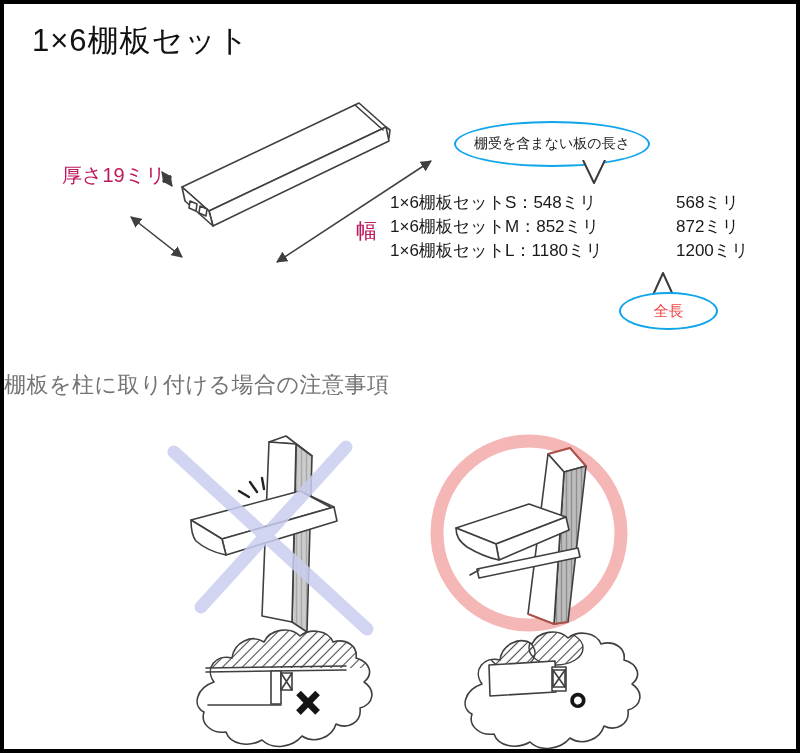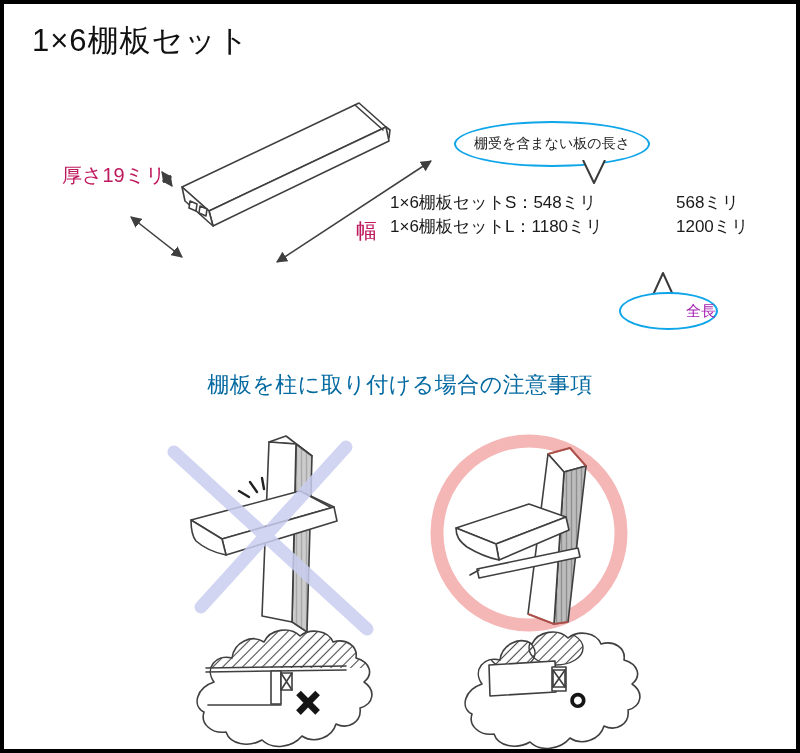--- a/index.html
+++ b/index.html
@@ -13,25 +13,25 @@
   .dim-label{font-size:20px;color:#be185d;white-space:nowrap;}
   .lbl-thickness{left:58px;top:158px;}
   .lbl-depth{left:27px;top:235px;}
   .lbl-width{left:352px;top:213px;font-size:21px;}
   .bubble{
     border:2px solid #0ea5e9;border-radius:50%;
     display:flex;align-items:center;justify-content:center;
     background:#fff;box-sizing:border-box;text-align:center;
   }
   .bubble1{left:450px;top:117px;width:196px;height:46px;font-size:14px;color:#222;}
-  .bubble2{left:615px;top:288px;width:99px;height:38px;font-size:15px;color:#a21caf;justify-content:flex-end;}
+  .bubble2{left:615px;top:288px;width:99px;height:38px;font-size:15px;color:#ef4444;}
   .sizes{left:386px;top:187px;font-size:17px;color:#1a1a1a;}
   .size-row{display:flex;height:24px;line-height:24px;white-space:nowrap;gap:44px;}
   .size-main{display:inline-block;width:242px;}
-  .caution-heading{left:0;right:0;top:366px;text-align:center;font-size:22px;color:#0369a1;letter-spacing:0.5px;}
+  .caution-heading{left:0;right:0;top:366px;font-size:22px;color:#737373;letter-spacing:0.5px;}
   .mark{font-weight:700;color:#151515;text-align:center;}
   .mark-ng{left:282px;top:675px;width:44px;font-size:42px;-webkit-text-stroke:2px #151515;}
   .mark-ok{left:556px;top:679px;width:36px;font-size:29px;-webkit-text-stroke:2.5px #151515;}
   svg{display:block;}
   .sk{stroke:#3f3f3f;stroke-width:1.6;stroke-linejoin:round;stroke-linecap:round;fill:none;}
   .skf{stroke:#3f3f3f;stroke-width:1.6;stroke-linejoin:round;fill:#fff;}
 </style>
 </head>
 <body>
 
@@ -68,20 +68,24 @@
     <span>棚受を含まない板の長さ</span>
   </div>
   <svg class="abs" style="left:576px;top:156px;" width="30" height="26" viewBox="0 0 30 26">
     <path d="M3,0 L14,23 L25,0" fill="#fff" stroke="#3a3a3a" stroke-width="2" stroke-linejoin="round"></path>
   </svg>
 
   <div class="abs sizes">
     <div class="size-row">
       <span class="size-main"><span>1×6棚板セットS</span><span>：</span><span>548ミリ</span></span>
       <span>568ミリ</span>
+    </div>
+    <div class="size-row">
+      <span class="size-main"><span>1×6棚板セットM</span><span>：</span><span>852ミリ</span></span>
+      <span>872ミリ</span>
     </div>
     <div class="size-row">
       <span class="size-main"><span>1×6棚板セットL</span><span>：</span><span>1180ミリ</span></span>
       <span>1200ミリ</span>
     </div>
   </div>
 
   <svg class="abs" style="left:646px;top:267px;" width="26" height="25" viewBox="0 0 26 25">
     <path d="M3,24 L13,2 L23,24" fill="#fff" stroke="#3a3a3a" stroke-width="2" stroke-linejoin="round"></path>
   </svg>

